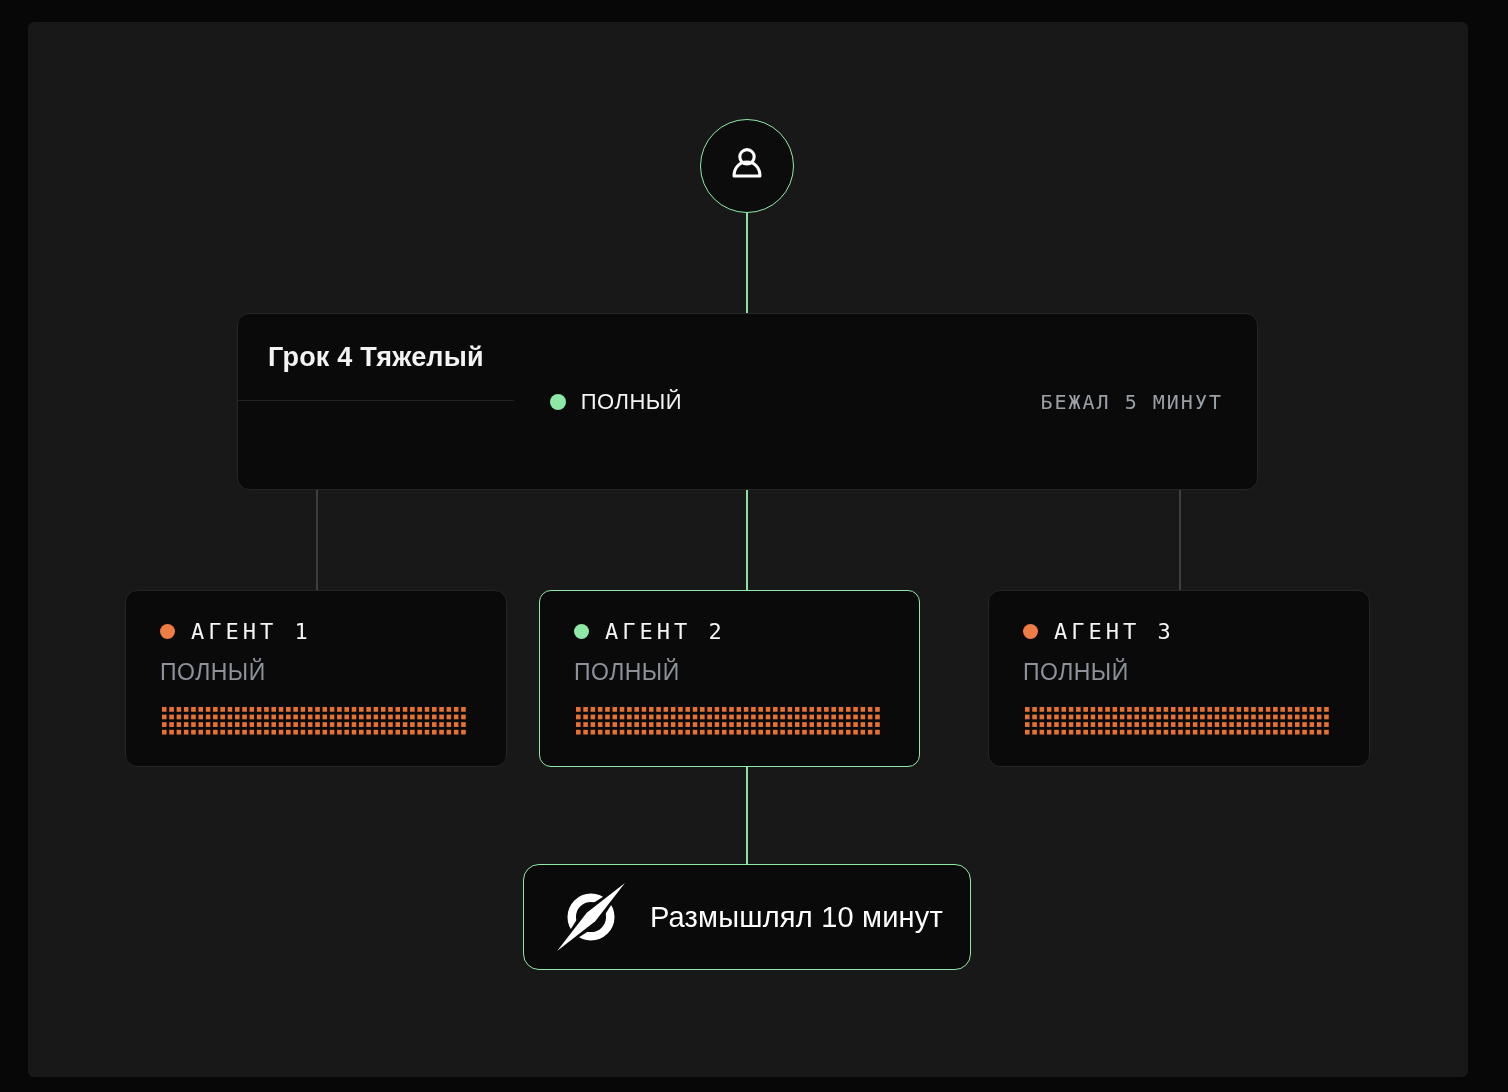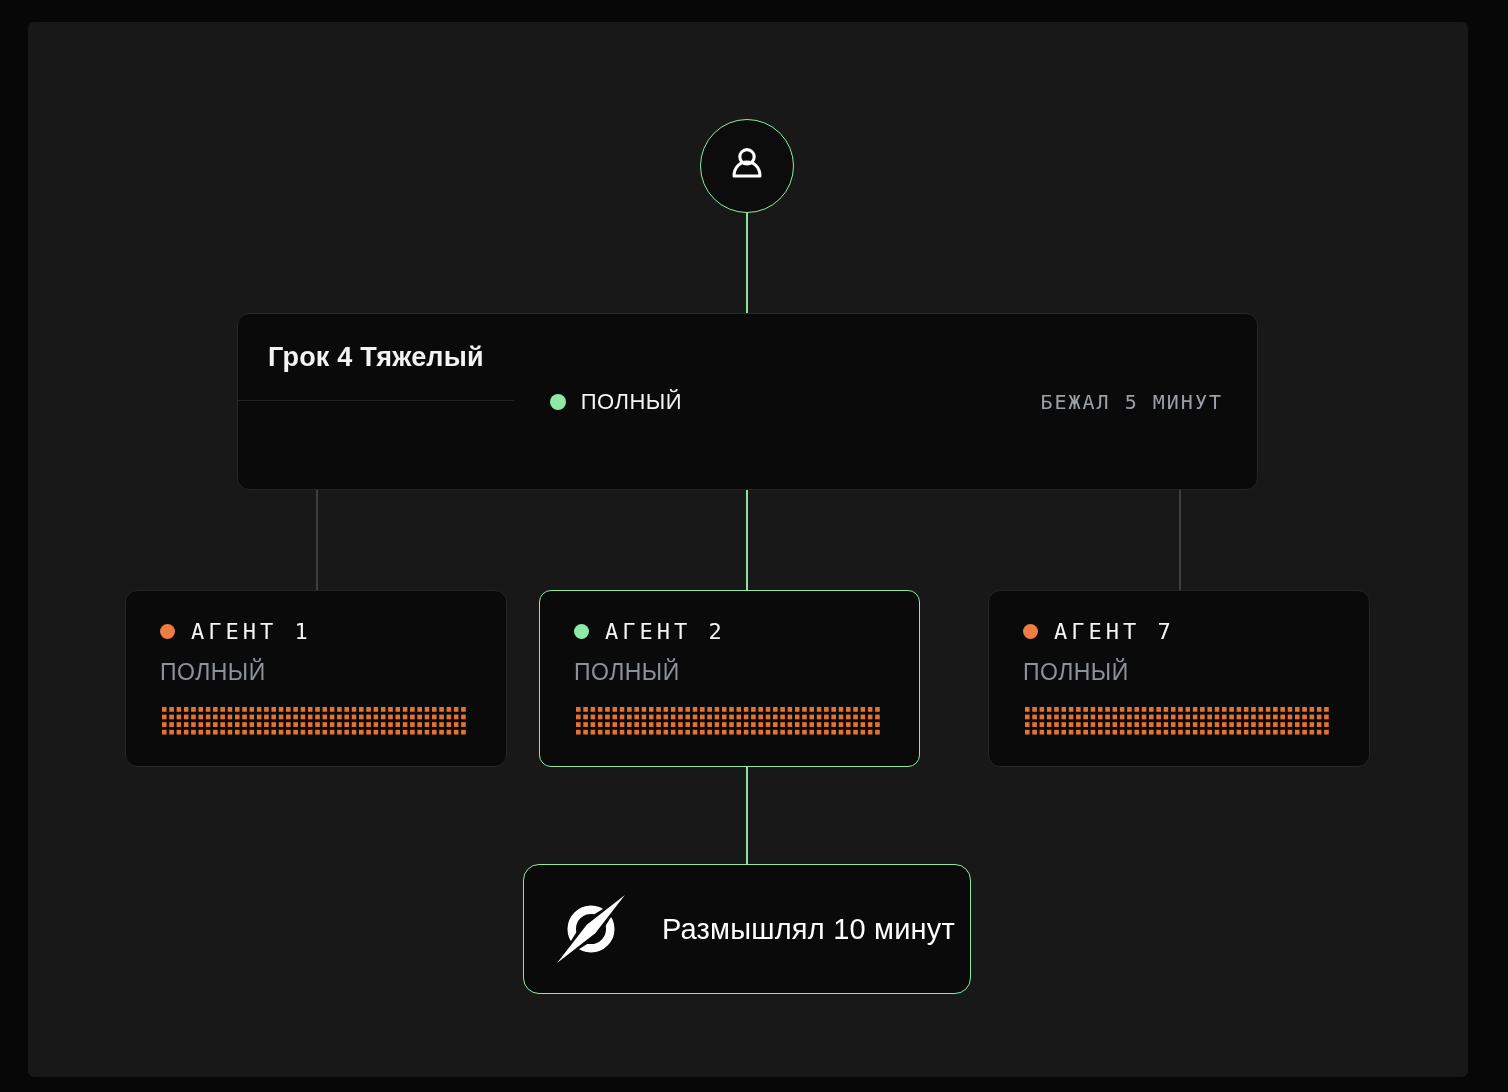--- a/index.html
+++ b/index.html
@@ -64,23 +64,23 @@
   .agent-head{display:flex;align-items:center;}
   .agent-dot{width:15px;height:15px;border-radius:50%;flex:0 0 auto;}
   .agent-name{margin-left:16px;font-family:"DejaVu Sans Mono",monospace;
     font-size:22px;color:var(--white);letter-spacing:4px;}
   .agent-status{margin-top:15px;font-size:23px;color:var(--muted2);letter-spacing:.5px;}
   .dot-grid{margin-top:21px;margin-left:2px;width:306px;height:27.6px;
     background:conic-gradient(at 4.8px 4.8px, rgba(0,0,0,0) 270deg, var(--orange-sq) 270deg);
     background-size:7.3px 7.6px;}
 
   
-  .result-card{position:absolute;left:495px;top:842px;width:448px;height:130px;
+  .result-card{position:absolute;left:495px;top:842px;width:448px;height:106px;
     background:var(--card-bg);border:1.5px solid var(--green);border-radius:16px;
-    display:flex;align-items:center;padding-left:30px;gap:12px;}
+    display:flex;align-items:center;padding-left:30px;}
   .result-label{margin-left:22px;font-size:29px;font-weight:500;color:#ffffff;letter-spacing:.2px;}
   .logo-wrap{width:74px;height:74px;flex:0 0 auto;display:flex;align-items:center;justify-content:center;}
 </style>
 </head>
 <body>
 
 <div class="panel">
 
   <div class="vline green line-user"></div>
   <div class="vline gray line-a1"></div>
@@ -122,21 +122,21 @@
       <span class="agent-dot dot-green"></span>
       <span class="agent-name">АГЕНТ 2</span>
     </div>
     <div class="agent-status">ПОЛНЫЙ</div>
     <div class="dot-grid"></div>
   </div>
 
   <div class="agent-card agent-3">
     <div class="agent-head">
       <span class="agent-dot dot-orange"></span>
-      <span class="agent-name">АГЕНТ 7</span>
+      <span class="agent-name">АГЕНТ 3</span>
     </div>
     <div class="agent-status">ПОЛНЫЙ</div>
     <div class="dot-grid"></div>
   </div>
 
   <div class="result-card">
     <span class="logo-wrap">
       <svg width="74" height="74" viewBox="0 0 96 96">
         <circle cx="48" cy="48" r="25" fill="none" stroke="#ffffff" stroke-width="11"></circle>
         <polygon points="4,92 38,38 92,4 58,58" fill="#0a0a0b"></polygon>

